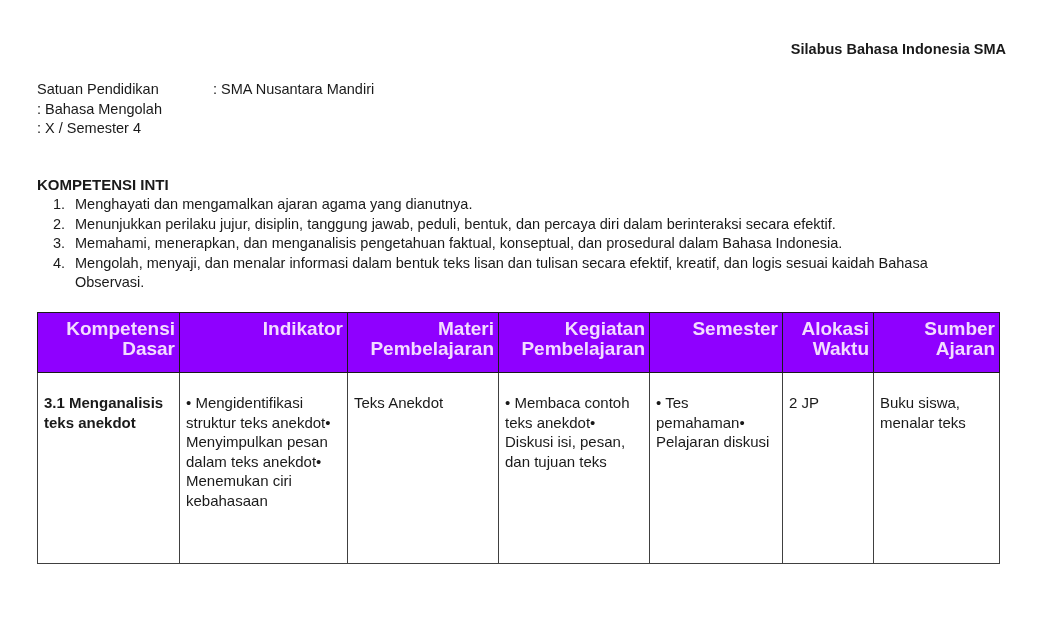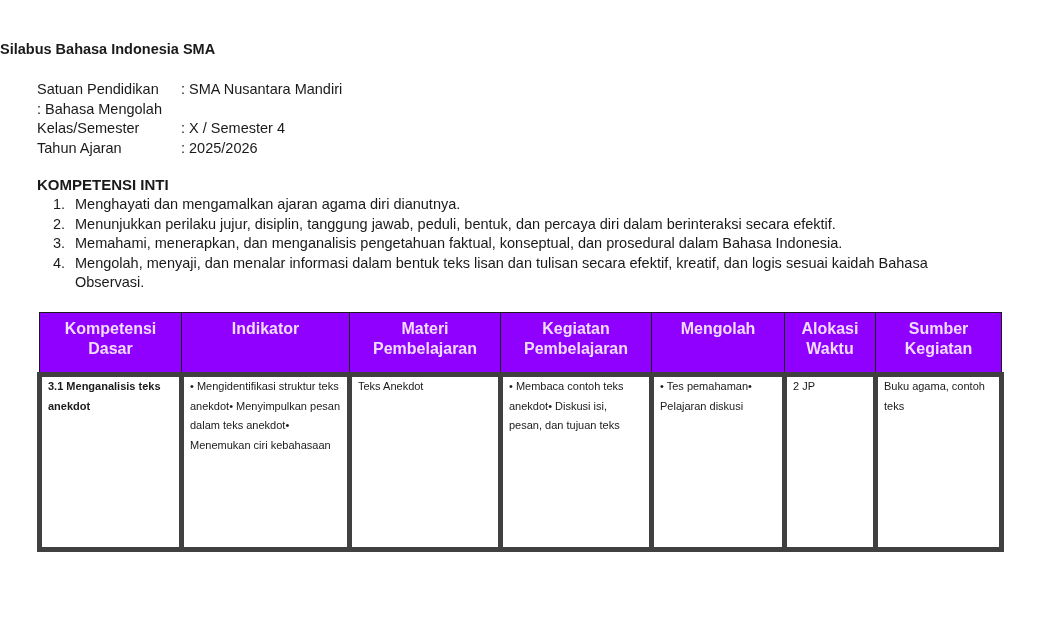--- a/index.html
+++ b/index.html
@@ -1,78 +1,73 @@
 <!DOCTYPE html>
 <html><head>
 <meta charset="utf-8">
 <style>
   html, body { margin: 0; padding: 0; background: #ffffff; }
   body {
     width: 1046px; height: 638px; position: relative; overflow: hidden;
     font-family: "Liberation Sans", sans-serif; color: #1a1a1a; font-size: 14.5px;
   }
   .title {
-    position: absolute; top: 41px; left: 0; width: 1006px; text-align: left;
+    position: absolute; top: 41px; left: 0; width: 1006px; text-align: right;
     font-weight: bold; font-size: 14.5px;
   }
   .meta { position: absolute; top: 80px; left: 37px; }
-  .meta-row { display: flex; height: 19.5px; line-height: 19.5px; }
+  .meta-row { display: flex; height: 19.5px; line-height: 19.5px; gap: 32px; }
   .meta-label { width: 144px; }
   .meta-value { }
   .ki-heading {
     position: absolute; top: 176px; left: 37px; font-weight: bold; font-size: 15px;
   }
   .ki-list { position: absolute; top: 195px; left: 37px; width: 930px; margin: 0; padding: 0; list-style: none; }
   .ki-item { display: flex; line-height: 19.5px; }
   .ki-num { width: 38px; text-align: right; padding-right: 10px; box-sizing: border-box; flex: none; }
   .ki-text { flex: 1; }
 
   table.silabus {
     position: absolute; top: 312px; left: 37px; width: 962px;
     border-collapse: collapse; table-layout: fixed;
   }
   table.silabus th {
-    background: #8f00ff; color: #f3dcff; font-weight: bold; font-size: 16px;
+    background: #8f00ff; color: #f3dcff; font-weight: bold; font-size: 19px;
     border: 1px solid #1a1a1a; height: 53px; vertical-align: top;
-    padding: 6px 4px 0 4px; line-height: 20px; text-align: center;
+    padding: 6px 4px 0 4px; line-height: 20px; text-align: right;
   }
   table.silabus td {
-    border: 5px solid #404040; vertical-align: top; height: 170px;
-    padding: 0 6px 0 6px; line-height: 19.5px; font-size: 11px;
+    border: 1px solid #404040; vertical-align: top; height: 170px;
+    padding: 20px 6px 0 6px; line-height: 19.5px; font-size: 15px;
   }
   .kd { font-weight: bold; }
 </style>
 </head>
 <body>
 
 <div class="title">Silabus Bahasa Indonesia SMA</div>
 
 <div class="meta">
   <div class="meta-row">
     <span class="meta-label">Satuan Pendidikan</span>
     <span class="meta-value">: SMA Nusantara Mandiri</span>
   </div>
   <div class="meta-row">
     <span class="meta-value">: Bahasa Mengolah</span>
   </div>
   <div class="meta-row">
-    <span class="meta-label">Kelas/Semester</span>
     <span class="meta-value">: X / Semester 4</span>
-  </div>
-  <div class="meta-row">
-    <span class="meta-label">Tahun Ajaran</span>
-    <span class="meta-value">: 2025/2026</span>
   </div>
 </div>
 
 <div class="ki-heading">KOMPETENSI INTI</div>
 <ol class="ki-list">
   <li class="ki-item">
     <span class="ki-num">1.</span>
-    <span class="ki-text">Menghayati dan mengamalkan ajaran agama diri dianutnya.</span>
+    <span class="ki-text">Menghayati dan mengamalkan ajaran agama yang dianutnya.</span>
   </li>
   <li class="ki-item">
     <span class="ki-num">2.</span>
     <span class="ki-text">Menunjukkan perilaku jujur, disiplin, tanggung jawab, peduli, bentuk, dan percaya diri dalam berinteraksi secara efektif.</span>
   </li>
   <li class="ki-item">
     <span class="ki-num">3.</span>
     <span class="ki-text">Memahami, menerapkan, dan menganalisis pengetahuan faktual, konseptual, dan prosedural dalam Bahasa Indonesia.</span>
   </li>
   <li class="ki-item">
@@ -90,29 +85,29 @@
       <col style="width:133px">
       <col style="width:91px">
       <col style="width:126px">
   </colgroup>
   <thead>
     <tr>
       <th>Kompetensi Dasar</th>
       <th>Indikator</th>
       <th>Materi Pembelajaran</th>
       <th>Kegiatan Pembelajaran</th>
-      <th>Mengolah</th>
+      <th>Semester</th>
       <th>Alokasi Waktu</th>
-      <th>Sumber Kegiatan</th>
+      <th>Sumber Ajaran</th>
     </tr>
   </thead>
   <tbody>
     <tr>
       <td class="kd">3.1 Menganalisis teks anekdot</td>
       <td>• Mengidentifikasi struktur teks anekdot• Menyimpulkan pesan dalam teks anekdot• Menemukan ciri kebahasaan</td>
       <td>Teks Anekdot</td>
       <td>• Membaca contoh teks anekdot• Diskusi isi, pesan, dan tujuan teks</td>
       <td>• Tes pemahaman• Pelajaran diskusi</td>
       <td>2 JP</td>
-      <td>Buku agama, contoh teks</td>
+      <td>Buku siswa, menalar teks</td>
     </tr>
   </tbody>
 </table>
 
 </body></html>

